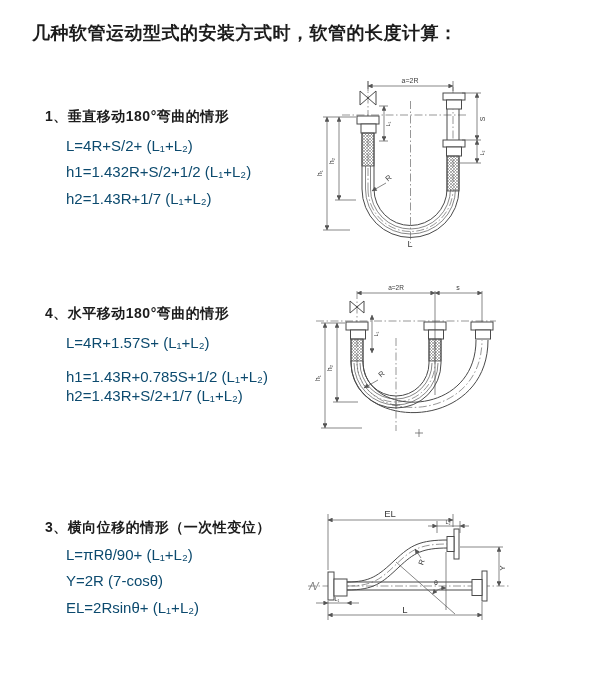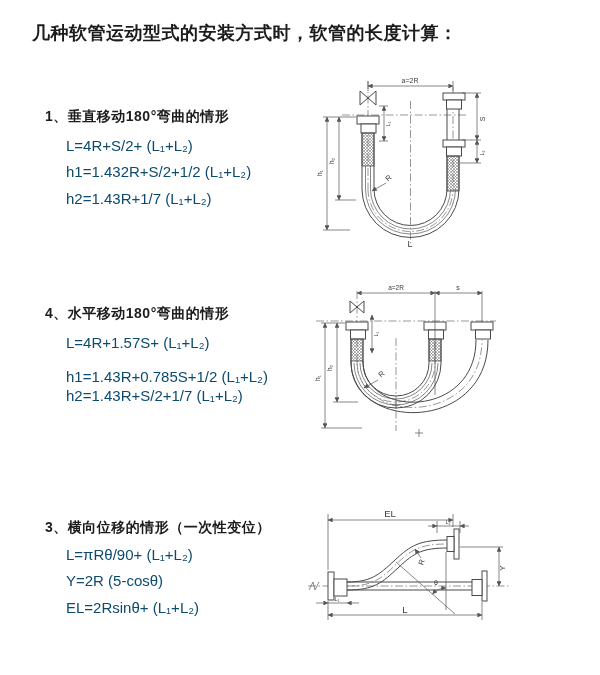--- a/index.html
+++ b/index.html
@@ -43,21 +43,21 @@
   <div class="formula" style="top:163px">h1=1.432R+S/2+1/2 (L₁+L₂)</div>
   <div class="formula" style="top:190px">h2=1.43R+1/7 (L₁+L₂)</div>
 
   <div class="sec-heading" style="top:305px">4、水平移动180°弯曲的情形</div>
   <div class="formula" style="top:334px">L=4R+1.57S+ (L₁+L₂)</div>
   <div class="formula" style="top:368px">h1=1.43R+0.785S+1/2 (L₁+L₂)</div>
   <div class="formula" style="top:387px">h2=1.43R+S/2+1/7 (L₁+L₂)</div>
 
   <div class="sec-heading" style="top:519px">3、横向位移的情形（一次性变位）</div>
   <div class="formula" style="top:546px">L=πRθ/90+ (L₁+L₂)</div>
-  <div class="formula" style="top:572px">Y=2R (5-cosθ)</div>
+  <div class="formula" style="top:572px">Y=2R (7-cosθ)</div>
   <div class="formula" style="top:599px">EL=2Rsinθ+ (L₁+L₂)</div>
 
   <svg class="diagram" style="left:310px;top:73px" width="290" height="185" viewBox="0 0 290 185">
     <defs>
       <marker id="arr1" viewBox="0 0 10 10" refX="9.5" refY="5" markerWidth="9" markerHeight="7" orient="auto-start-reverse">
         <path d="M0,0 L10,5 L0,10 z" fill="#555"></path>
       </marker>
       <pattern id="hatch1" width="3" height="3" patternUnits="userSpaceOnUse">
         <path d="M0,3 L3,0 M0,0 L3,3" stroke="#666" stroke-width=".5"></path>
       </pattern>

